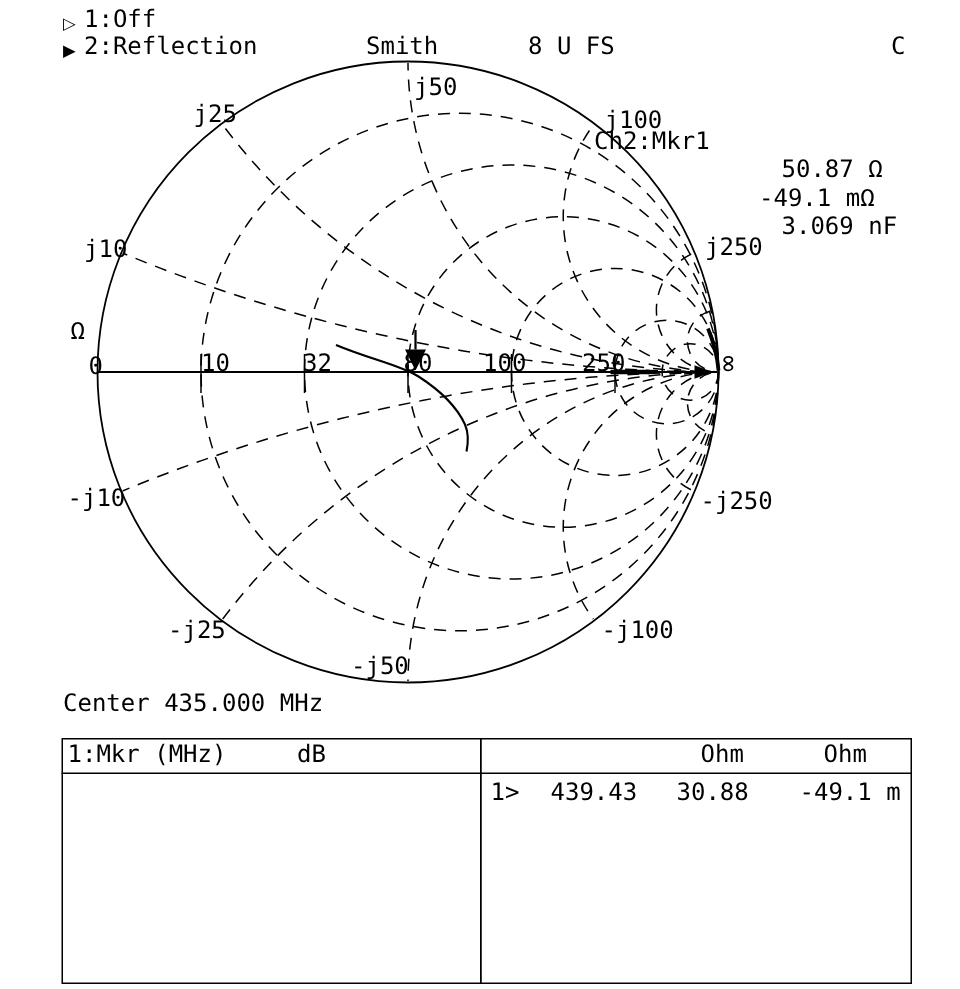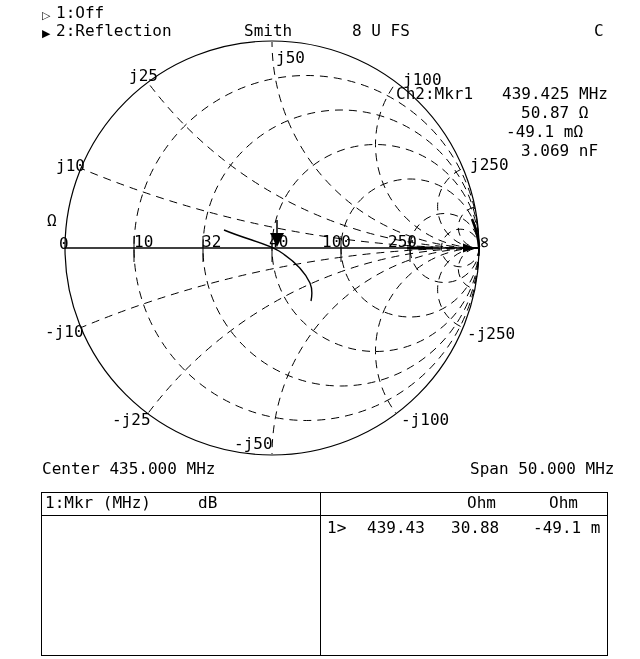--- a/index.html
+++ b/index.html
@@ -81,47 +81,45 @@
   <span class="t" style="left:56px;top:4px">1:Off</span>
 
   <span class="t tri" style="left:42px;top:25px">▶</span>
   <span class="t" style="left:56px;top:22px">2:Reflection</span>
   <span class="t" style="left:244px;top:22px">Smith</span>
   <span class="t" style="left:352px;top:22px">8 U FS</span>
   <span class="t" style="left:594px;top:22px">C</span>
 
 
   <span class="t" style="left:396px;top:85px">Ch2:Mkr1</span>
-  <span class="t" style="left:502px;top:85px">439.425 MHz</span>
   <span class="t" style="left:521px;top:104px">50.87 Ω</span>
   <span class="t" style="left:506px;top:123px">-49.1 mΩ</span>
   <span class="t" style="left:521px;top:142px">3.069 nF</span>
 
   <span class="t" style="left:47px;top:212px">Ω</span>
   <span class="t" style="left:59px;top:235px">0</span>
   <span class="t" style="left:134px;top:233px">10</span>
   <span class="t" style="left:202px;top:233px">32</span>
-  <span class="t" style="left:269px;top:233px">40</span>
+  <span class="t" style="left:269px;top:233px">80</span>
   <span class="t" style="left:322px;top:233px">100</span>
   <span class="t" style="left:388px;top:233px">250</span>
   <span class="t rot" style="left:480px;top:234px">∞</span>
 
   <span class="t" style="left:56px;top:157px">j10</span>
   <span class="t" style="left:129px;top:67px">j25</span>
   <span class="t" style="left:276px;top:49px">j50</span>
   <span class="t" style="left:403px;top:71px">j100</span>
   <span class="t" style="left:470px;top:156px">j250</span>
   <span class="t" style="left:45px;top:323px">-j10</span>
   <span class="t" style="left:112px;top:411px">-j25</span>
   <span class="t" style="left:234px;top:435px">-j50</span>
   <span class="t" style="left:401px;top:411px">-j100</span>
   <span class="t" style="left:467px;top:325px">-j250</span>
 
   <span class="t" style="left:42px;top:460px">Center 435.000 MHz</span>
-  <span class="t" style="left:470px;top:460px">Span 50.000 MHz</span>
 
   <div class="box" style="left:41px;top:492px;width:280px;height:164px"></div>
   <div class="box" style="left:320px;top:492px;width:288px;height:164px"></div>
   <div class="hline" style="left:41px;top:515px;width:567px"></div>
 
   <span class="t" style="left:45px;top:494px">1:Mkr (MHz)</span>
   <span class="t" style="left:198px;top:494px">dB</span>
 
   <span class="t" style="left:467px;top:494px">Ohm</span>
   <span class="t" style="left:549px;top:494px">Ohm</span>

